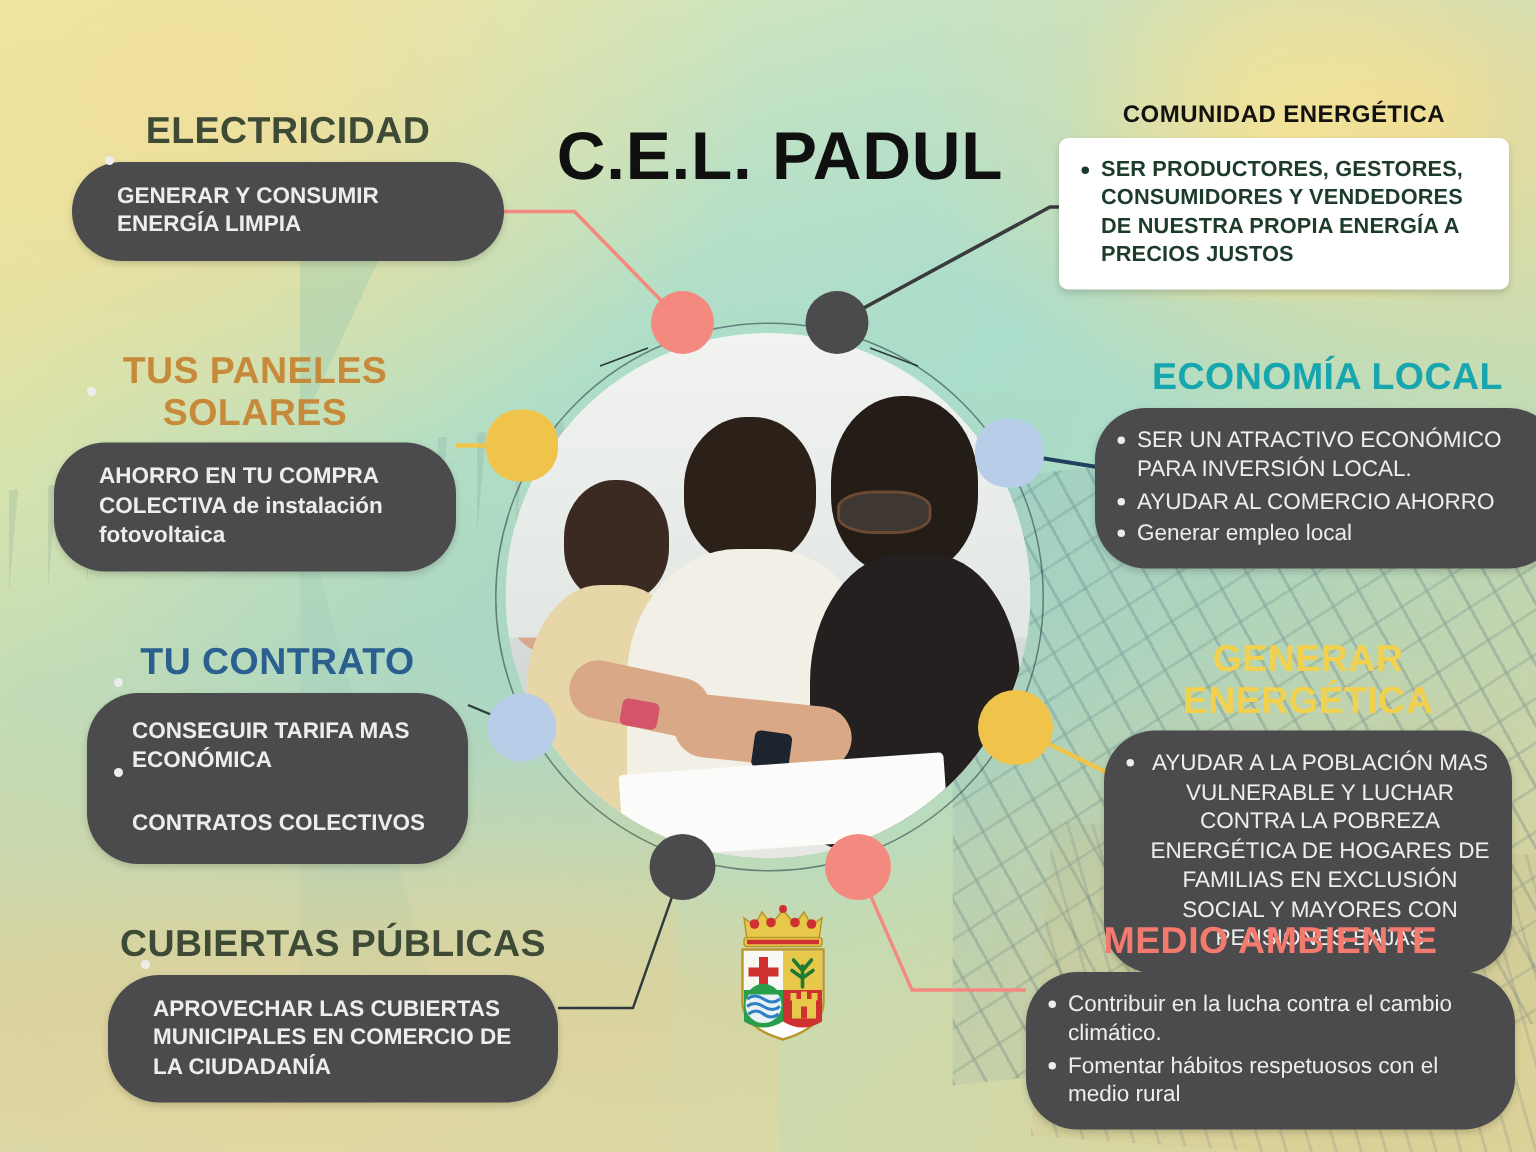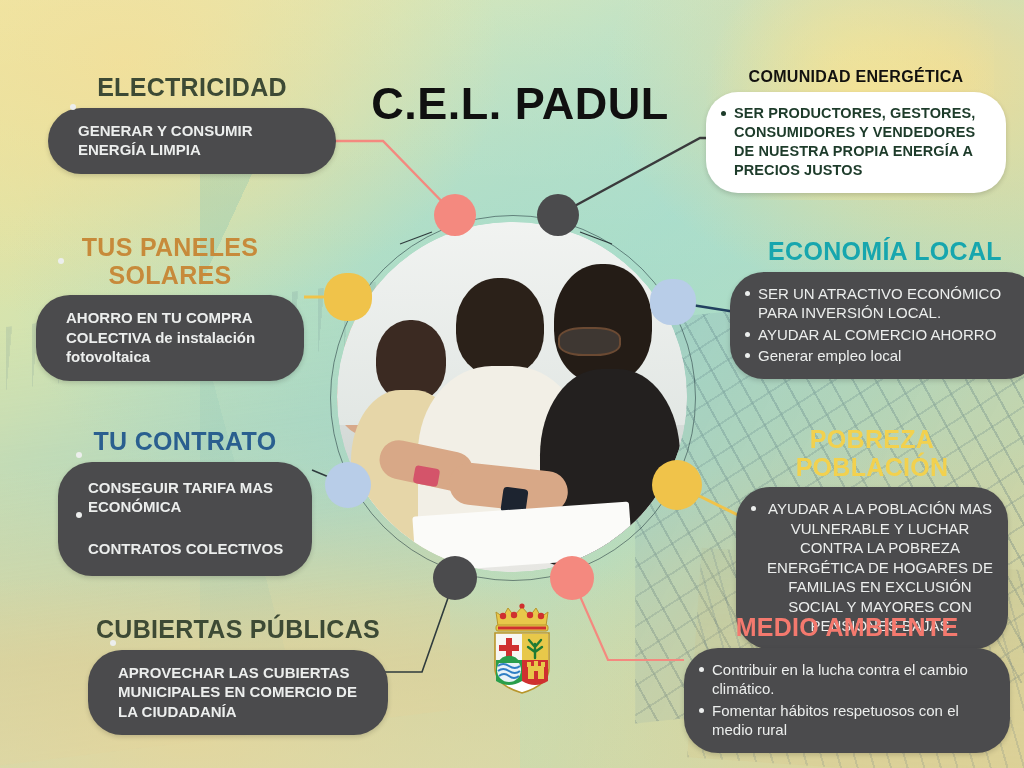--- a/index.html
+++ b/index.html
@@ -117,41 +117,41 @@
   
   .sec{position:absolute;}
   .sec h3{
     margin:0 0 6px 0;text-align:center;font-size:25px;font-weight:bold;
     letter-spacing:.3px;line-height:1.1;
   }
   .card{
     background:#4b4b4d;border-radius:34px;padding:13px 18px 14px 14px;
     box-shadow:0 2px 5px rgba(0,0,0,.16);
   }
-  .card.white{background:#ffffff;border-radius:32px;}
+  .card.white{background:#ffffff;border-radius:6px;}
   .card ul{margin:0;padding:0 0 0 16px;list-style:none;}
   .card li{
     position:relative;color:#eceeed;font-size:15px;line-height:1.30;margin:0 0 2px 0;
   }
   .card li:last-child{margin-bottom:0;}
   .card li::before{
     content:"";position:absolute;left:-13px;top:7px;width:5px;height:5px;border-radius:50%;
     background:#eceeed;
   }
   .card.white li{color:#1d3b2a;font-weight:bold;font-size:14.5px;line-height:1.32;letter-spacing:.1px;}
   .card.white li::before{background:#1d3b2a;}
   .center li{text-align:left;font-weight:bold;}
   .center li::before{display:none;}
   .bullet-out{position:absolute;width:6px;height:6px;border-radius:50%;background:#eceeed;}
 
   
   #sec-electricidad{left:48px;top:74px;width:288px;}
   #sec-paneles   {left:36px;top:234px;width:268px;}
   #sec-contrato  {left:58px;top:428px;width:254px;}
-  #sec-cubiertas {left:88px;top:616px;width:300px;}
+  #sec-cubiertas {left:72px;top:616px;width:300px;}
   #sec-comunidad {left:706px;top:68px;width:300px;}
   #sec-economia  {left:730px;top:238px;width:310px;}
   #sec-pobreza   {left:736px;top:426px;width:272px;}
   #sec-medio     {left:684px;top:614px;width:326px;}
 
   
   .crest{position:absolute;left:482px;top:600px;width:80px;height:96px;}
 </style>
 </head>
 <body>
@@ -323,21 +323,21 @@
     <div class="card" style="padding:12px 12px 13px 10px;">
       <ul style="padding-left:18px;">
         <li>SER UN ATRACTIVO ECONÓMICO PARA  INVERSIÓN LOCAL.</li>
         <li>AYUDAR AL COMERCIO AHORRO</li>
         <li>Generar empleo local</li>
       </ul>
     </div>
   </div>
 
   <div class="sec" id="sec-pobreza">
-    <h3 style="color:#f2d14e">POBREZA POBLACIÓN</h3>
+    <h3 style="color:#f2d14e">GENERAR ENERGÉTICA</h3>
     <div class="card" style="padding:12px 12px 13px 10px;">
       <ul style="padding-left:18px;">
         <li style="text-align:center;">AYUDAR A LA POBLACIÓN MAS VULNERABLE Y LUCHAR CONTRA LA POBREZA ENERGÉTICA DE HOGARES DE FAMILIAS  EN EXCLUSIÓN SOCIAL Y MAYORES CON PENSIONES BAJAS</li>
       </ul>
     </div>
   </div>
 
   <div class="sec" id="sec-medio">
     <h3 style="color:#f4796e">MEDIO AMBIENTE</h3>
     <div class="card" style="padding:12px 12px 13px 10px;">

